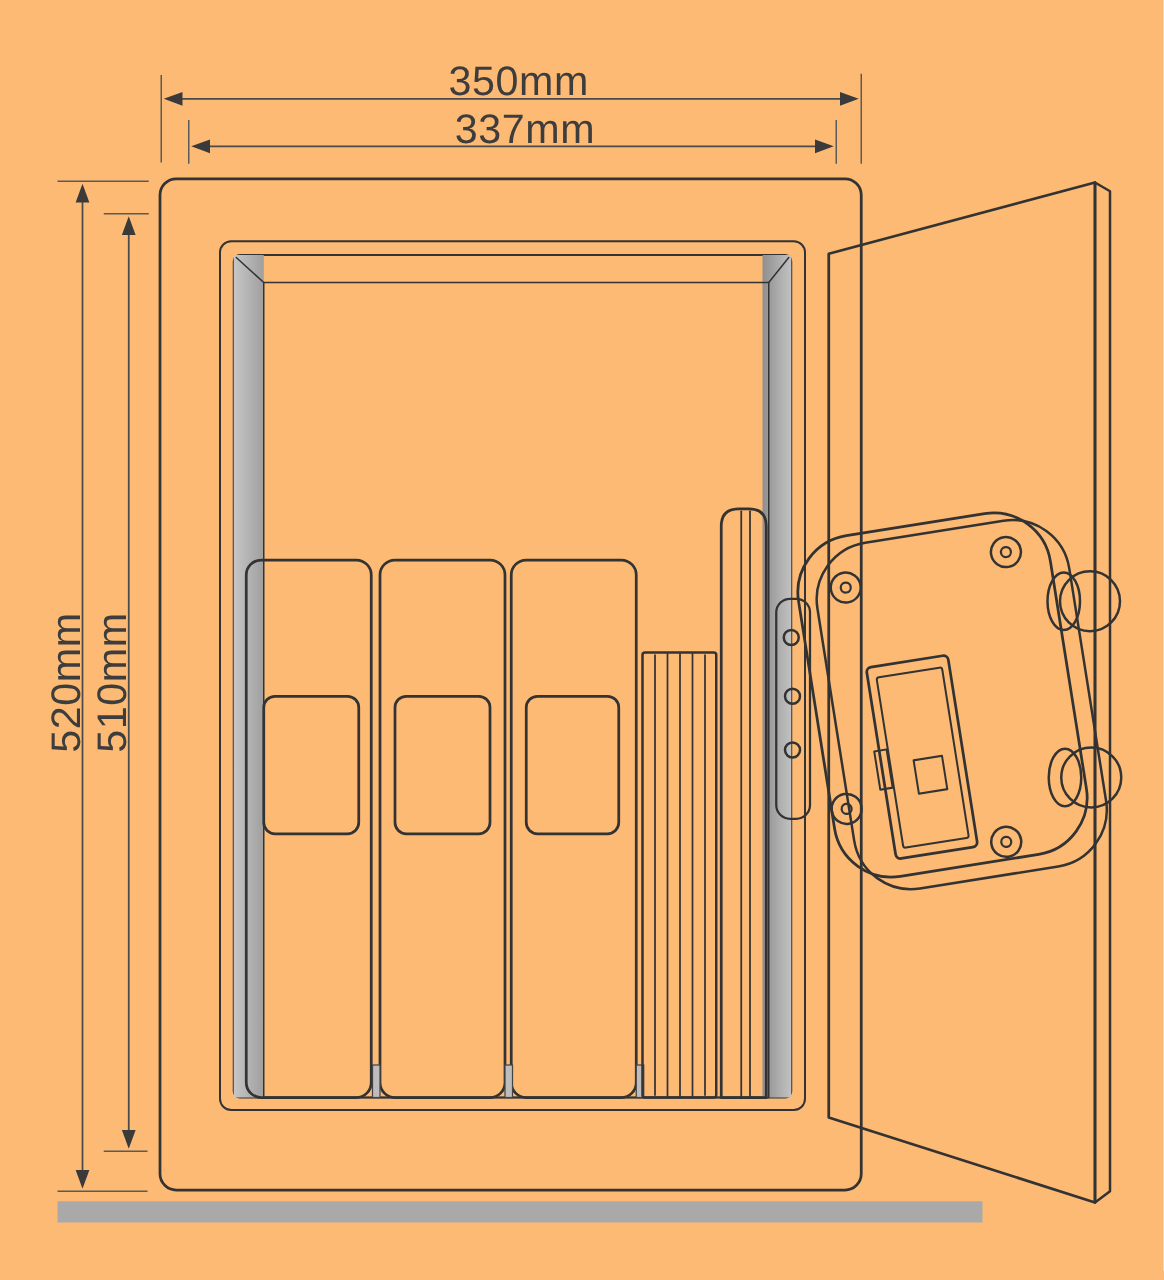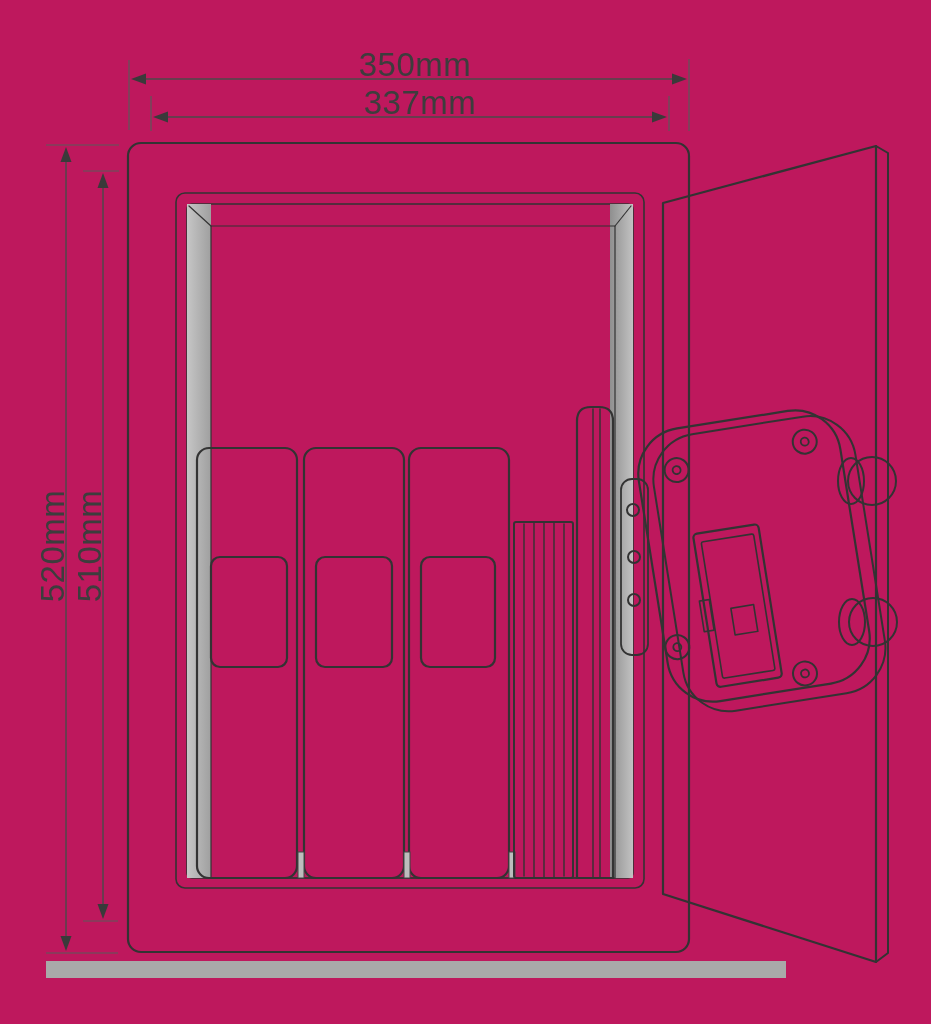--- a/index.html
+++ b/index.html
@@ -1,19 +1,19 @@
 <!DOCTYPE html>
 <html><head>
 <meta charset="utf-8">
 <style>
   html,body{margin:0;padding:0;background:#ffffff;}
   .stage{
     position:relative;
     width:931px;height:1024px;
-    background:#be185d;
+    background:#fdba74;
     font-family:"Liberation Sans",sans-serif;
     overflow:hidden;
   }
   svg{display:block;}
   text{
     font-family:"Liberation Sans",sans-serif;
     fill:#3d3d3d;
     letter-spacing:0.5px;
   }
   .dim-text{font-size:33px;font-weight:400;}

